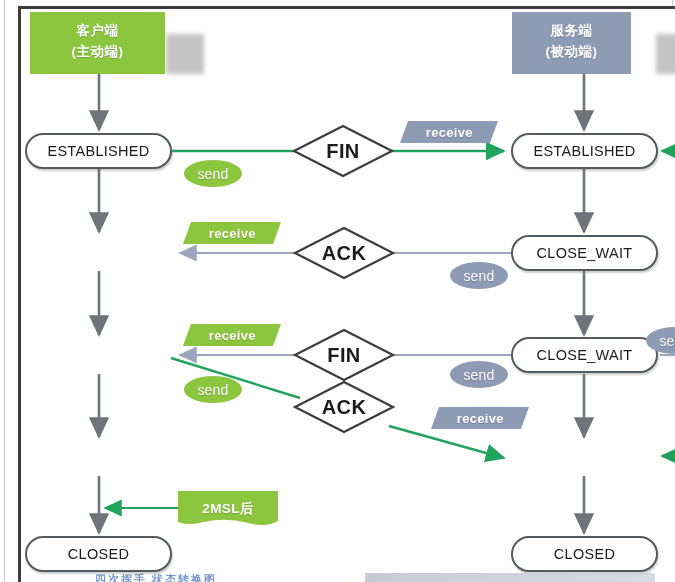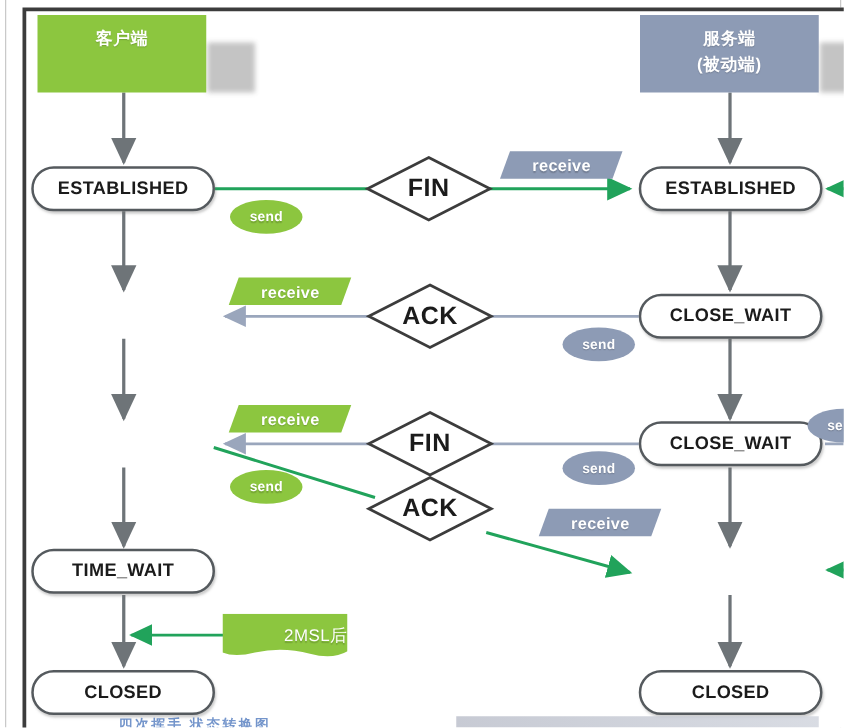--- a/index.html
+++ b/index.html
@@ -47,39 +47,39 @@
     color:#ffffff;
     font-weight:bold;
     font-size:13.5px;
     line-height:1.55;
     text-align:center;
     padding-top:9px;
     letter-spacing:.5px;
     text-shadow:0 1px 1px rgba(0,0,0,.18);
   }
   .hdr-client{left:30px;top:12px;width:135px;height:62px;background:#8CC63F;}
-  .hdr-server{left:512px;top:12px;width:143px;height:62px;background:#8D9BB5;}
+  .hdr-server{left:512px;top:12px;width:119px;height:62px;background:#8D9BB5;}
   .hdr .l2{display:block;}
   .hdr-shadow{
     position:absolute;background:#7d7d7d;opacity:.45;
     filter:blur(2px);
   }
   .shadow-client{left:166px;top:34px;width:38px;height:40px;}
   .shadow-server{left:656px;top:34px;width:26px;height:40px;}
 
   
   .state{
     position:absolute;
     box-sizing:border-box;
     height:36px;
     border:2px solid #555a5e;
     border-radius:18px;
     background:#ffffff;
     color:#1b1b1b;
-    font-weight:bold;
+    font-weight:normal;
     font-size:14.5px;
     display:flex;align-items:center;justify-content:center;
     letter-spacing:.3px;
     box-shadow:1px 2px 2px rgba(110,110,110,.35);
     white-space:nowrap;
   }
   .state-left{left:25px;width:147px;}
   .state-right{left:511px;width:147px;}
 
   
@@ -108,34 +108,34 @@
   .ptag span{transform:skewX(20deg);display:block;}
   .ptag-green{background:#8CC63F;}
   .ptag-blue{background:#8D9BB5;}
 
   
   .etag{
     position:absolute;
     width:58px;height:27px;
     border-radius:50%;
     color:#ffffff;
-    font-weight:bold;
-    font-size:11px;
+    font-weight:normal;
+    font-size:14px;
     display:flex;align-items:center;justify-content:center;
     letter-spacing:.2px;
     text-shadow:0 1px 1px rgba(0,0,0,.2);
   }
   .etag-green{background:#8CC63F;}
   .etag-blue{background:#8D9BB5;}
 
   
   .ribbon{
     position:absolute;
-    color:#ffffff;font-weight:normal;font-size:13.5px;
-    display:flex;align-items:center;justify-content:flex-end;
+    color:#ffffff;font-weight:bold;font-size:13.5px;
+    display:flex;align-items:center;justify-content:center;
     letter-spacing:.4px;
     text-shadow:0 1px 1px rgba(0,0,0,.2);
   }
   .ribbon .rbg{position:absolute;left:0;top:0;}
   .ribbon .rtx{position:relative;z-index:2;}
 
   
   .watermark{
     position:absolute;left:95px;top:572px;width:260px;height:10px;
     overflow:hidden;color:#2a5db0;font-size:11px;font-weight:bold;
@@ -223,29 +223,29 @@
         <polygon points="344,330 393,355 344,380 295,355"></polygon>
         <polygon points="344,382 393,407 344,432 295,407"></polygon>
       </g>
     </svg>
 
     <div class="hdr-shadow shadow-client"></div>
     <div class="hdr-shadow shadow-server"></div>
 
     <div class="hdr hdr-client">
       <span>客户端</span>
+      <span class="l2">(主动端)</span>
     </div>
 
     <div class="hdr hdr-server">
       <span>服务端</span>
       <span class="l2">(被动端)</span>
     </div>
 
     <div class="state state-left" style="top:133px">ESTABLISHED</div>
-    <div class="state state-left" style="top:439px">TIME_WAIT</div>
     <div class="state state-left" style="top:536px">CLOSED</div>
 
     <div class="state state-right" style="top:133px">ESTABLISHED</div>
     <div class="state state-right" style="top:235px">CLOSE_WAIT</div>
     <div class="state state-right" style="top:337px">CLOSE_WAIT</div>
     <div class="state state-right" style="top:536px">CLOSED</div>
 
     <div class="diamond" style="left:294px;top:125px">
       <div class="dlabel">FIN</div>
     </div>

